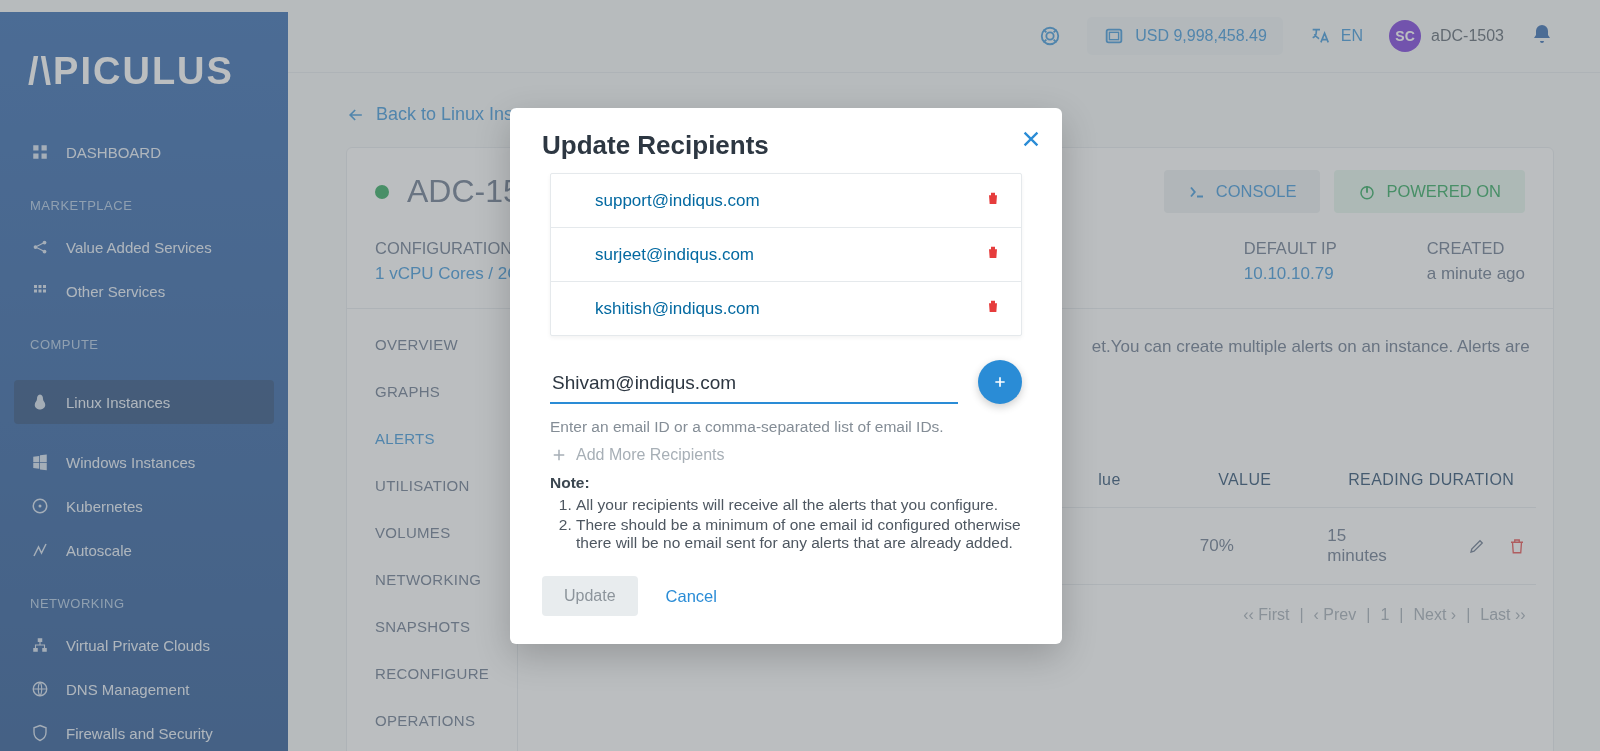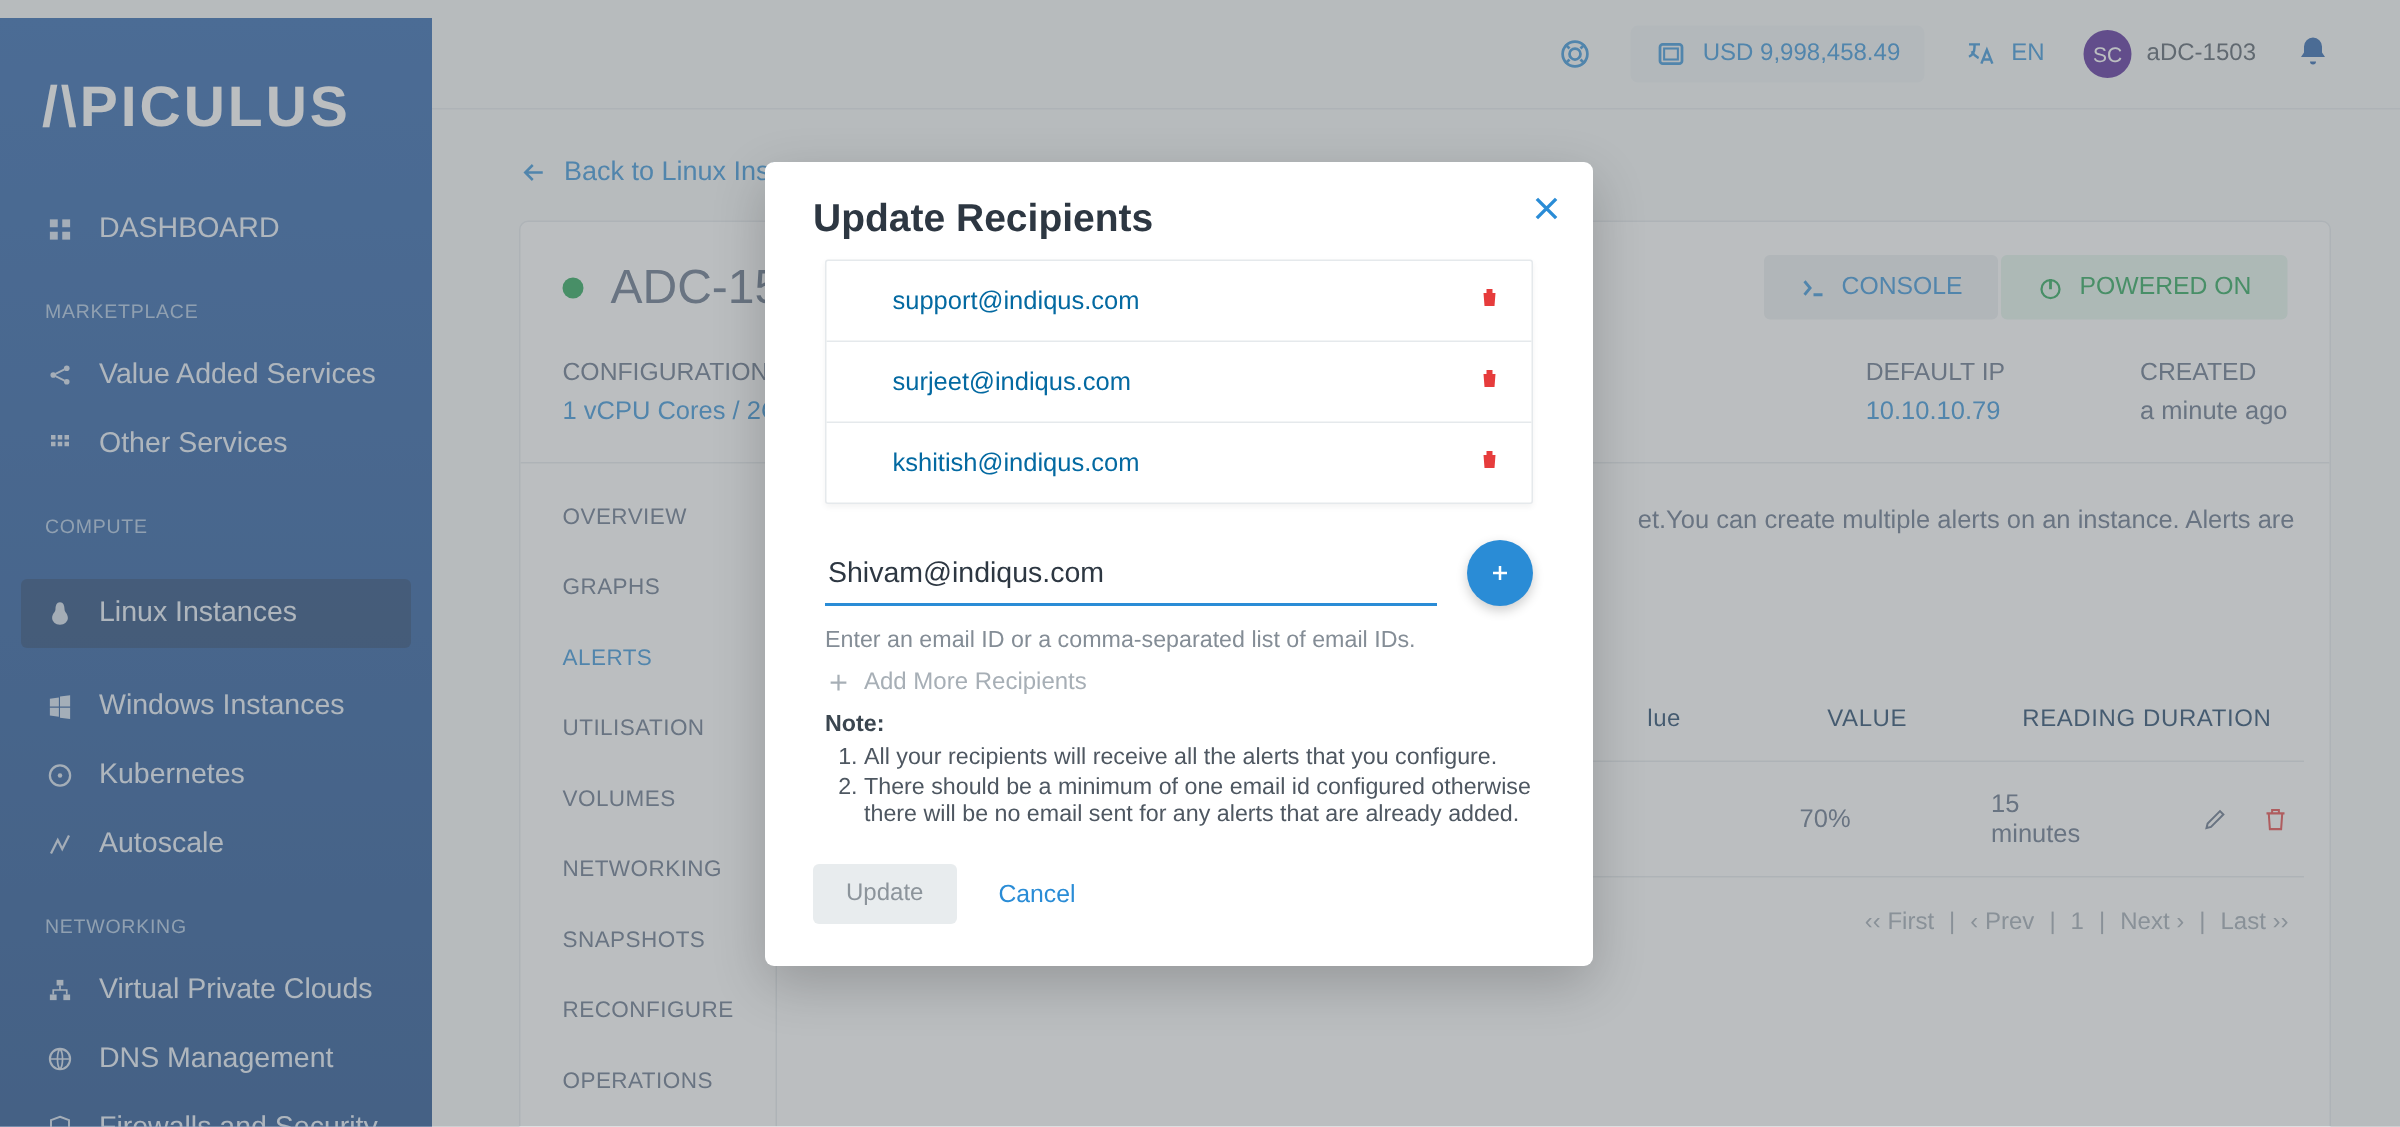--- a/index.html
+++ b/index.html
@@ -13,43 +13,43 @@
     --side:#13478f;
   }
   *{box-sizing:border-box;font-family:"Segoe UI",Arial,sans-serif;}
   html,body{margin:0;padding:0;height:100%;}
   body{width:1600px;height:751px;overflow:hidden;background:#f7f9f9;color:var(--text);position:relative;}
 
   
   .sidebar{position:absolute;left:0;top:12px;width:288px;height:751px;background:linear-gradient(180deg,#1f5aa8,#124488);color:#fff;display:flex;flex-direction:column;padding-top:18px;}
   .logo{font-size:42px;font-weight:700;letter-spacing:2px;color:#fff;padding:18px 28px 34px 28px;display:flex;align-items:center;}
   .logo svg{width:232px;height:48px;}
-  .side-item,.side-head{padding:12px 30px;font-size:19px;color:#e6eef8;display:flex;align-items:center;gap:16px;cursor:pointer;}
+  .side-item,.side-head{padding:12px 30px;font-size:15px;color:#e6eef8;display:flex;align-items:center;gap:16px;cursor:pointer;}
   .side-head{font-size:13px;letter-spacing:0.5px;color:#a8c3e0;cursor:default;text-transform:uppercase;margin-top:12px;}
   .side-item.active{background:rgba(0,0,0,0.25);border-radius:4px;margin:16px 14px;padding:12px 16px;}
   .side-ico{width:20px;height:20px;display:inline-flex;align-items:center;justify-content:center;opacity:.9;}
   .side-ico svg{width:18px;height:18px;fill:#e6eef8;}
 
   
   .topbar{position:absolute;left:288px;right:0;top:0;height:72px;border-bottom:0;display:flex;align-items:center;justify-content:flex-end;gap:26px;padding:0 46px;}
   .top-chip{display:flex;align-items:center;gap:10px;color:#2a8cd6;font-size:16px;}
   .top-chip.box{background:#eef3f5;border-radius:5px;padding:8px 16px;}
-  .avatar{width:32px;height:32px;border-radius:50%;background:#4c1d95;color:#fff;font-size:14px;font-weight:400;display:flex;align-items:center;justify-content:center;}
+  .avatar{width:32px;height:32px;border-radius:50%;background:#6d28d9;color:#fff;font-size:14px;font-weight:700;display:flex;align-items:center;justify-content:center;}
   .top-ico{width:22px;height:22px;fill:#2a8cd6;}
   .bell{width:24px;height:24px;fill:#1f5aa8;}
   hr.topline{position:absolute;left:288px;right:0;top:72px;border:none;border-top:1px solid #e5e9ec;margin:0;}
 
   
   .main{position:absolute;left:288px;right:0;top:72px;bottom:0;padding:22px 46px 0 58px;}
   .back{color:#2a8cd6;font-size:18px;display:flex;align-items:center;gap:10px;padding:10px 0 22px 0;cursor:pointer;}
   .card{background:#fff;border:1px solid #e5e9ec;border-radius:6px;padding:0;}
   .card-head{display:flex;align-items:center;gap:18px;padding:22px 28px 0 28px;}
   .status-dot{width:14px;height:14px;border-radius:50%;background:#19a04c;display:inline-block;}
   .title{font-size:32px;color:#5a6a82;font-weight:400;}
-  .head-btns{margin-left:auto;display:flex;gap:2px;}
+  .head-btns{margin-left:auto;display:flex;gap:14px;}
   .btn{display:flex;align-items:center;gap:10px;border-radius:4px;font-size:16.5px;padding:12px 24px;font-weight:500;}
   .btn.console{background:#eaeef0;color:#2a8cd6;}
   .btn.power{background:#e2f4eb;color:#19a04c;}
 
   .spec-row{display:flex;gap:90px;padding:26px 28px 24px 28px;border-bottom:1px solid #e5e9ec;}
   .spec .lbl{color:#5a6a82;font-size:16.5px;margin-bottom:6px;}
   .spec .val{color:#2a8cd6;font-size:17px;}
   .spec .val.muted{color:#5a6a82;}
 
   .body{display:flex;}

